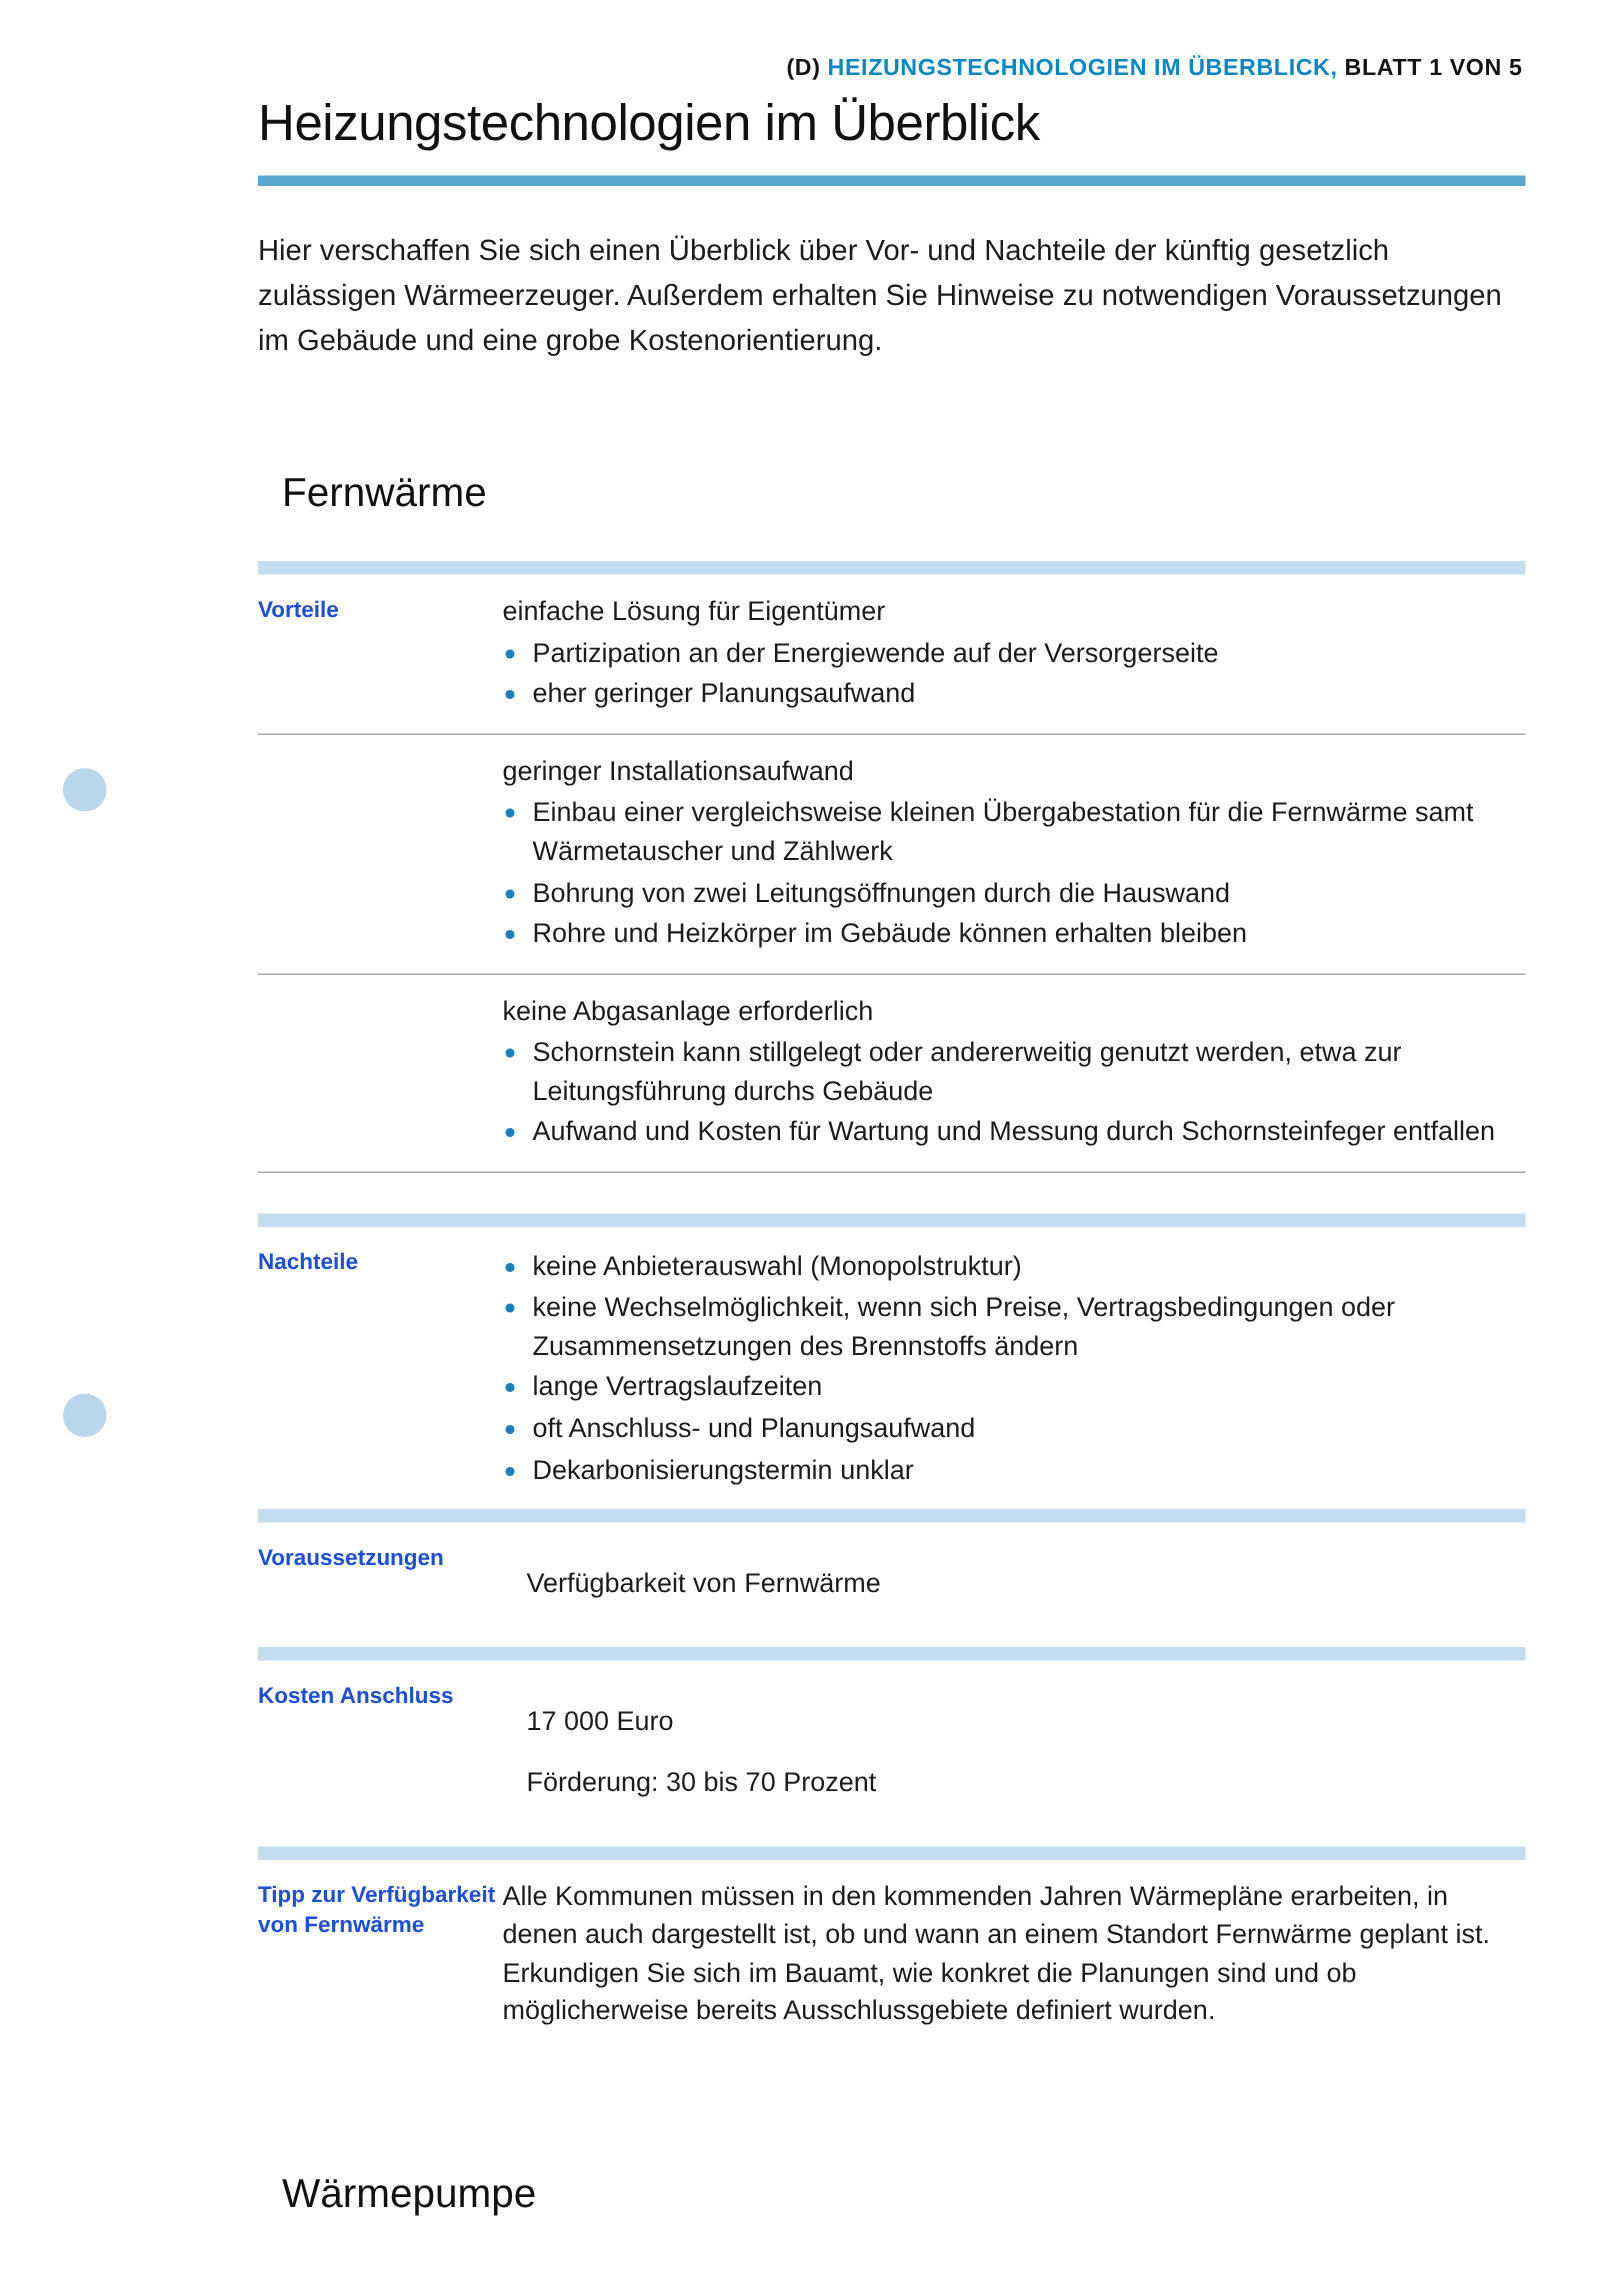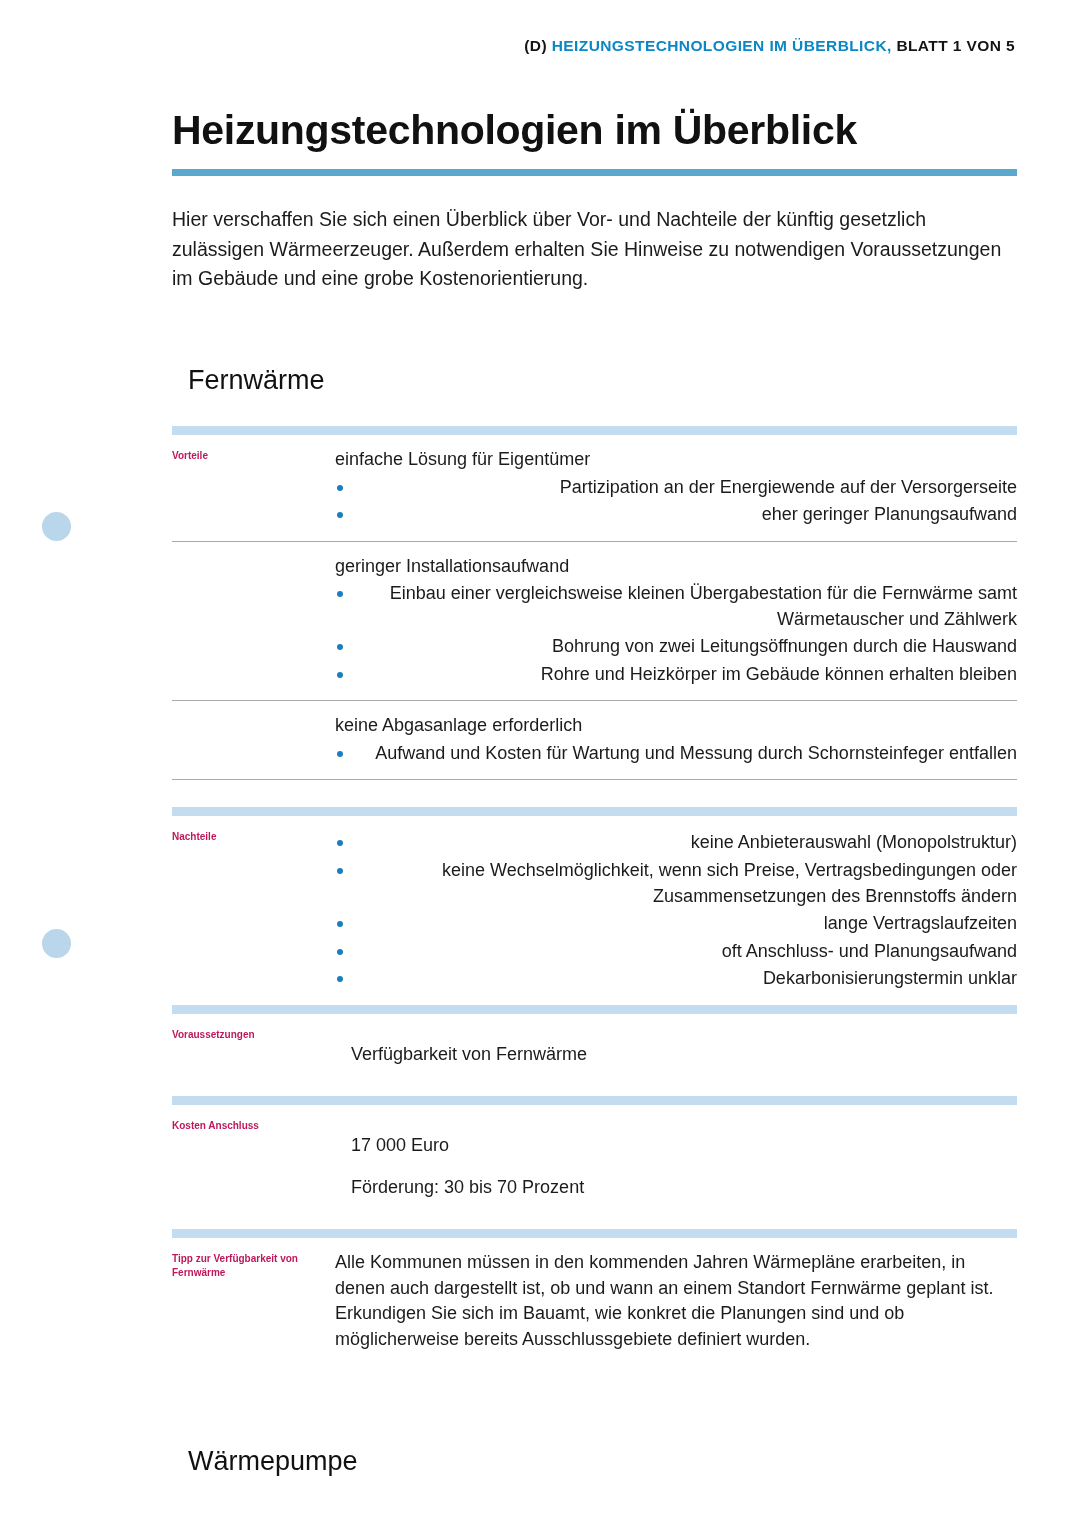--- a/index.html
+++ b/index.html
@@ -43,25 +43,25 @@
 
   
   .page {
     position: absolute;
     left: 172px;
     top: 0;
     width: 845px;
   }
 
   h1.doc-title {
-    font-size: 41px;
-    font-weight: bold;
+    font-size: 34px;
+    font-weight: normal;
     line-height: 1.1;
     margin: 0;
-    padding-top: 108px;
+    padding-top: 64px;
     letter-spacing: -0.3px;
     color: #111111;
   }
   .title-rule {
     height: 7px;
     background: #5aa8ce;
     margin-top: 16px;
   }
 
   p.intro {
@@ -93,41 +93,40 @@
   .row {
     display: flex;
     align-items: flex-start;
     padding-top: 12px;
     padding-bottom: 13px;
   }
   .row.rule-full { border-bottom: 1.5px solid #a9a9a9; }
 
   .row-label {
     flex: 0 0 163px;
-    font-size: 10px;
+    font-size: 15px;
     font-weight: bold;
     line-height: 1.34;
-    color: #be185d;
+    color: #1d4ed8;
     padding-top: 2px;
   }
   .row-body {
     flex: 1 1 auto;
     font-size: 18px;
     line-height: 1.42;
     color: #1b1b1b;
   }
 
   .lead { margin: 0 0 1px 0; }
   .plain { margin: 16px; }
 
   ul.bullets {
     list-style: none;
     margin: 0;
     padding: 0;
-    text-align: right;
   }
   ul.bullets li {
     position: relative;
     padding-left: 20px;
     margin-top: 2px;
   }
   ul.bullets li::before {
     content: "";
     position: absolute;
     left: 2px;
@@ -181,20 +180,21 @@
           <li>Rohre und Heizkörper im Gebäude können erhalten bleiben</li>
         </ul>
       </div>
     </div>
 
     <div class="row rule-full">
       <div class="row-label"></div>
       <div class="row-body">
         <p class="lead">keine Abgasanlage erforderlich</p>
         <ul class="bullets">
+          <li>Schornstein kann stillgelegt oder andererweitig genutzt werden, etwa zur Leitungsführung durchs Gebäude</li>
           <li>Aufwand und Kosten für Wartung und Messung durch Schornsteinfeger entfallen</li>
         </ul>
       </div>
     </div>
 
     <div class="row">
       <div class="row-label"></div>
     </div>
 
     <div class="band"></div>

